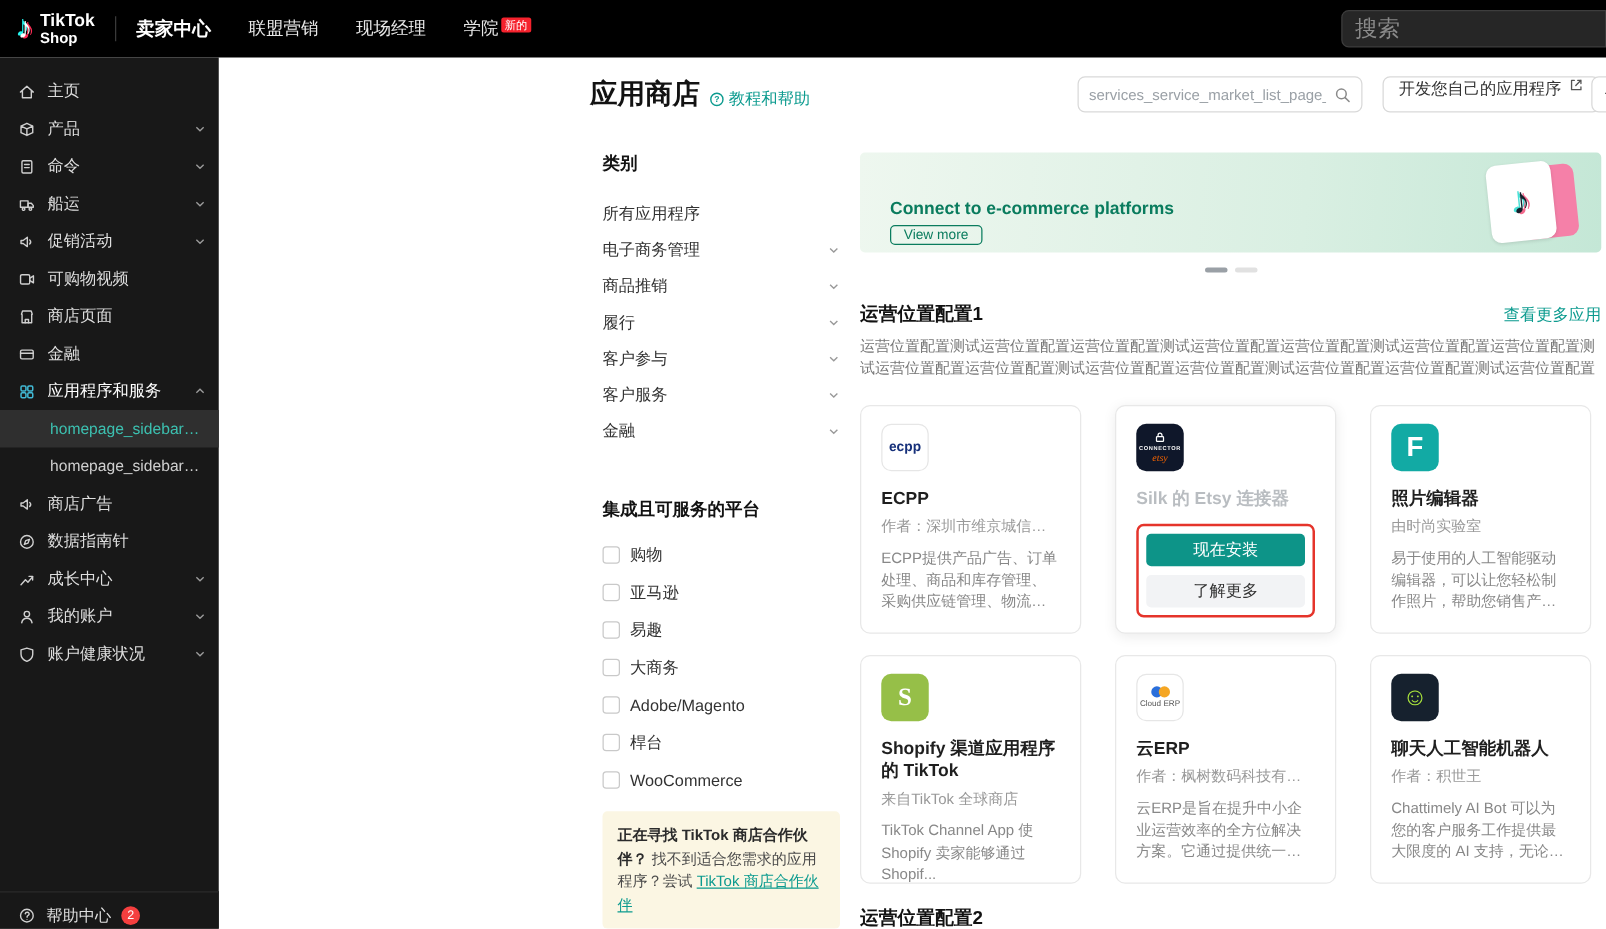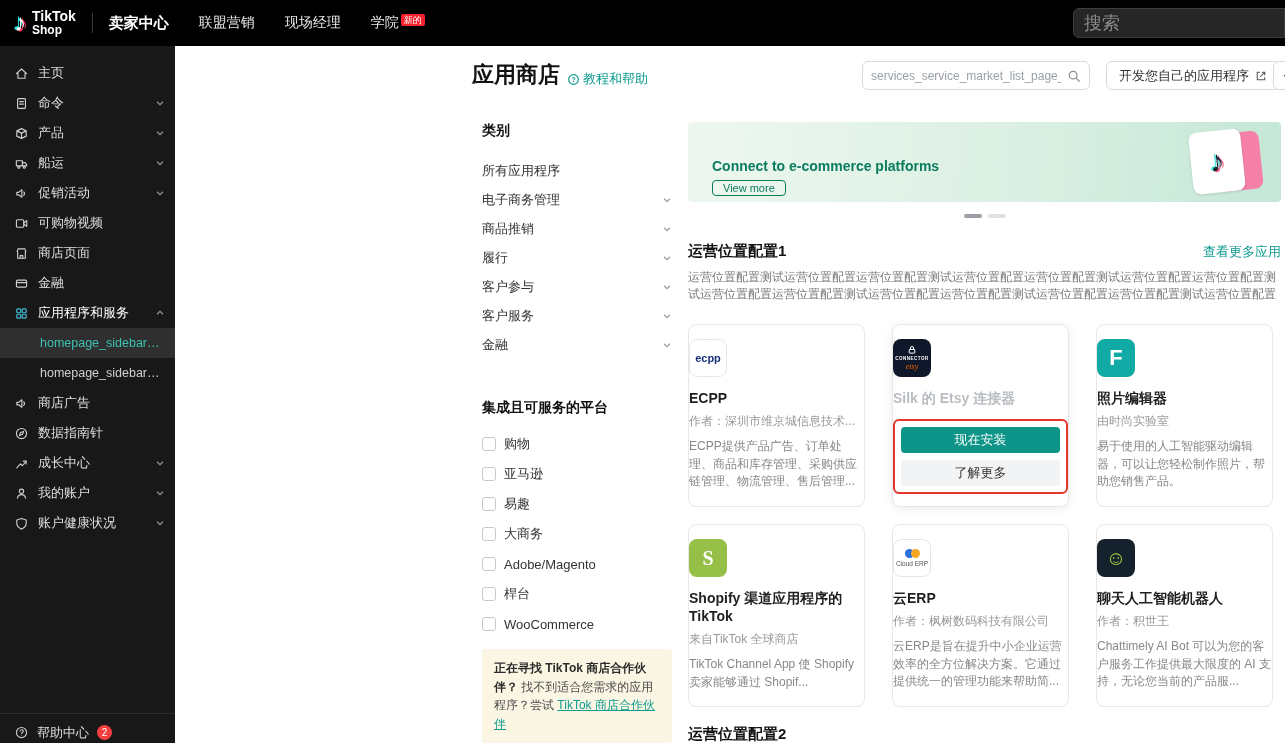--- a/index.html
+++ b/index.html
@@ -48,21 +48,21 @@
   
   .main { position:absolute; top:46px; left:175px; width:1110px; height:697px; background:#fff; overflow:hidden; }
 
   .page-title { position:absolute; left:297px; top:14px; font-size:22px; font-weight:bold; color:#121212; }
   .help-link { position:absolute; left:392px; top:24px; display:flex; align-items:center; gap:3px;
     color:#0c9b8f; font-size:13px; cursor:pointer; }
   .hdr-search { position:absolute; left:687px; top:15px; width:228px; height:29px; border:1px solid #d9d9d9;
     border-radius:6px; display:flex; align-items:center; padding:0 8px; gap:6px; background:#fff; }
   .hdr-search input { border:none; outline:none; flex:1; font-size:12px; color:#9aa0a6; font-family:inherit; width:100%; }
   .dev-btn { position:absolute; left:931px; top:15px; height:29px; padding:0 12px; border:1px solid #d9d9d9;
-    border-radius:6px; background:#fff; display:flex; align-items:center; gap:6px; font-size:13px; color:#333;
+    border-radius:6px; background:#fff; display:flex; gap:6px; font-size:13px; color:#333;
     cursor:pointer; font-family:inherit; white-space:nowrap; }
   .plus-btn { position:absolute; left:1098px; top:15px; width:30px; height:29px; border:1px solid #d9d9d9;
     border-radius:6px; background:#fff; font-size:16px; color:#333; cursor:pointer; }
 
   
   .filter-col { position:absolute; left:307px; top:76px; width:190px; }
   .f-head { font-size:14px; font-weight:bold; color:#121212; margin-bottom:16px; }
   .cat-item { height:29px; display:flex; align-items:center; justify-content:space-between;
     font-size:13px; color:#333; cursor:pointer; }
   .plat-head { font-size:14px; font-weight:bold; color:#121212; margin:40px 0 12px; }
@@ -89,21 +89,21 @@
   .dot { width:18px; height:4px; border-radius:2px; background:#e1e1e1; cursor:pointer; }
   .dot.on { background:#9aa0a6; }
 
   .sec-head { display:flex; align-items:center; justify-content:space-between; margin-top:24px; }
   .sec-title { font-size:15px; font-weight:bold; color:#121212; }
   .sec-more { font-size:13px; color:#0c9b8f; cursor:pointer; }
   .sec-desc { margin-top:8px; font-size:12px; color:#767676; line-height:1.45; max-height:35px; overflow:hidden; }
 
   .grid { margin-top:20px; display:grid; grid-template-columns:repeat(3,185px); gap:17px 19px; }
   .card { width:177px; height:183px; border:1px solid #e8e8e8; border-radius:8px; background:#fff;
-    padding:14px 0; overflow:hidden; cursor:pointer; }
+    padding:14px 16px; overflow:hidden; cursor:pointer; }
   .card.hovered { box-shadow:0 2px 10px rgba(0,0,0,.08); }
   .app-icon { width:38px; height:38px; border-radius:8px; display:flex; flex-direction:column;
     align-items:center; justify-content:center; overflow:hidden; }
   .app-name { margin-top:12px; font-size:14px; font-weight:bold; color:#1f1f1f; line-height:1.3; }
   .app-name.dim { color:#b9bdc1; }
   .app-author { margin-top:6px; font-size:12px; color:#999; white-space:nowrap; overflow:hidden; text-overflow:ellipsis; }
   .app-desc { margin-top:8px; font-size:12px; color:#888; line-height:1.45; display:-webkit-box;
     -webkit-line-clamp:3; -webkit-box-orient:vertical; overflow:hidden; }
 
   .icon-ecpp { background:#fff; border:1px solid #e6e6e6; color:#16307a; font-weight:bold; font-size:11px; }
@@ -159,33 +159,33 @@
   <div class="sidebar">
     <div class="sb-list">
       <div class="sb-item">
         <svg width="15" height="15" viewBox="0 0 16 16" fill="none" stroke="#cfcfcf" stroke-width="1.2" stroke-linecap="round" stroke-linejoin="round">
             <path d="M2.5 8.2 8 3.2l5.5 5M4.2 7.5V13h7.6V7.5"></path>
           </svg>
         <span class="lbl">主页</span>
       </div>
       <div class="sb-item">
         <svg width="15" height="15" viewBox="0 0 16 16" fill="none" stroke="#cfcfcf" stroke-width="1.2" stroke-linecap="round" stroke-linejoin="round">
+            <path d="M3 5.2 8 2.8l5 2.4v5.6L8 13.2 3 10.8zM3 5.2l5 2.4 5-2.4M8 7.6v5.6"></path>
+          </svg>
+        <span class="lbl">产品</span>
+        <svg width="10" height="10" viewBox="0 0 12 12" fill="none" stroke="#9a9a9a" stroke-width="1.3">
+            <path d="M2.5 4.5 6 8l3.5-3.5"></path>
+          </svg>
+      </div>
+      <div class="sb-item">
+        <svg width="15" height="15" viewBox="0 0 16 16" fill="none" stroke="#cfcfcf" stroke-width="1.2" stroke-linecap="round" stroke-linejoin="round">
             <rect x="3.8" y="2.8" width="8.4" height="10.4" rx="1"></rect>
             <path d="M6 6h4M6 8.6h4"></path>
           </svg>
         <span class="lbl">命令</span>
-        <svg width="10" height="10" viewBox="0 0 12 12" fill="none" stroke="#9a9a9a" stroke-width="1.3">
-            <path d="M2.5 4.5 6 8l3.5-3.5"></path>
-          </svg>
-      </div>
-      <div class="sb-item">
-        <svg width="15" height="15" viewBox="0 0 16 16" fill="none" stroke="#cfcfcf" stroke-width="1.2" stroke-linecap="round" stroke-linejoin="round">
-            <path d="M3 5.2 8 2.8l5 2.4v5.6L8 13.2 3 10.8zM3 5.2l5 2.4 5-2.4M8 7.6v5.6"></path>
-          </svg>
-        <span class="lbl">产品</span>
         <svg width="10" height="10" viewBox="0 0 12 12" fill="none" stroke="#9a9a9a" stroke-width="1.3">
             <path d="M2.5 4.5 6 8l3.5-3.5"></path>
           </svg>
       </div>
       <div class="sb-item">
         <svg width="15" height="15" viewBox="0 0 16 16" fill="none" stroke="#cfcfcf" stroke-width="1.2" stroke-linecap="round" stroke-linejoin="round">
             <path d="M2.5 5h6.5v5.5H2.5z"></path>
             <path d="M9 7h2.8l1.7 2.1v1.4H9z"></path>
             <circle cx="5.2" cy="12" r="1.1"></circle>
             <circle cx="11" cy="12" r="1.1"></circle>

